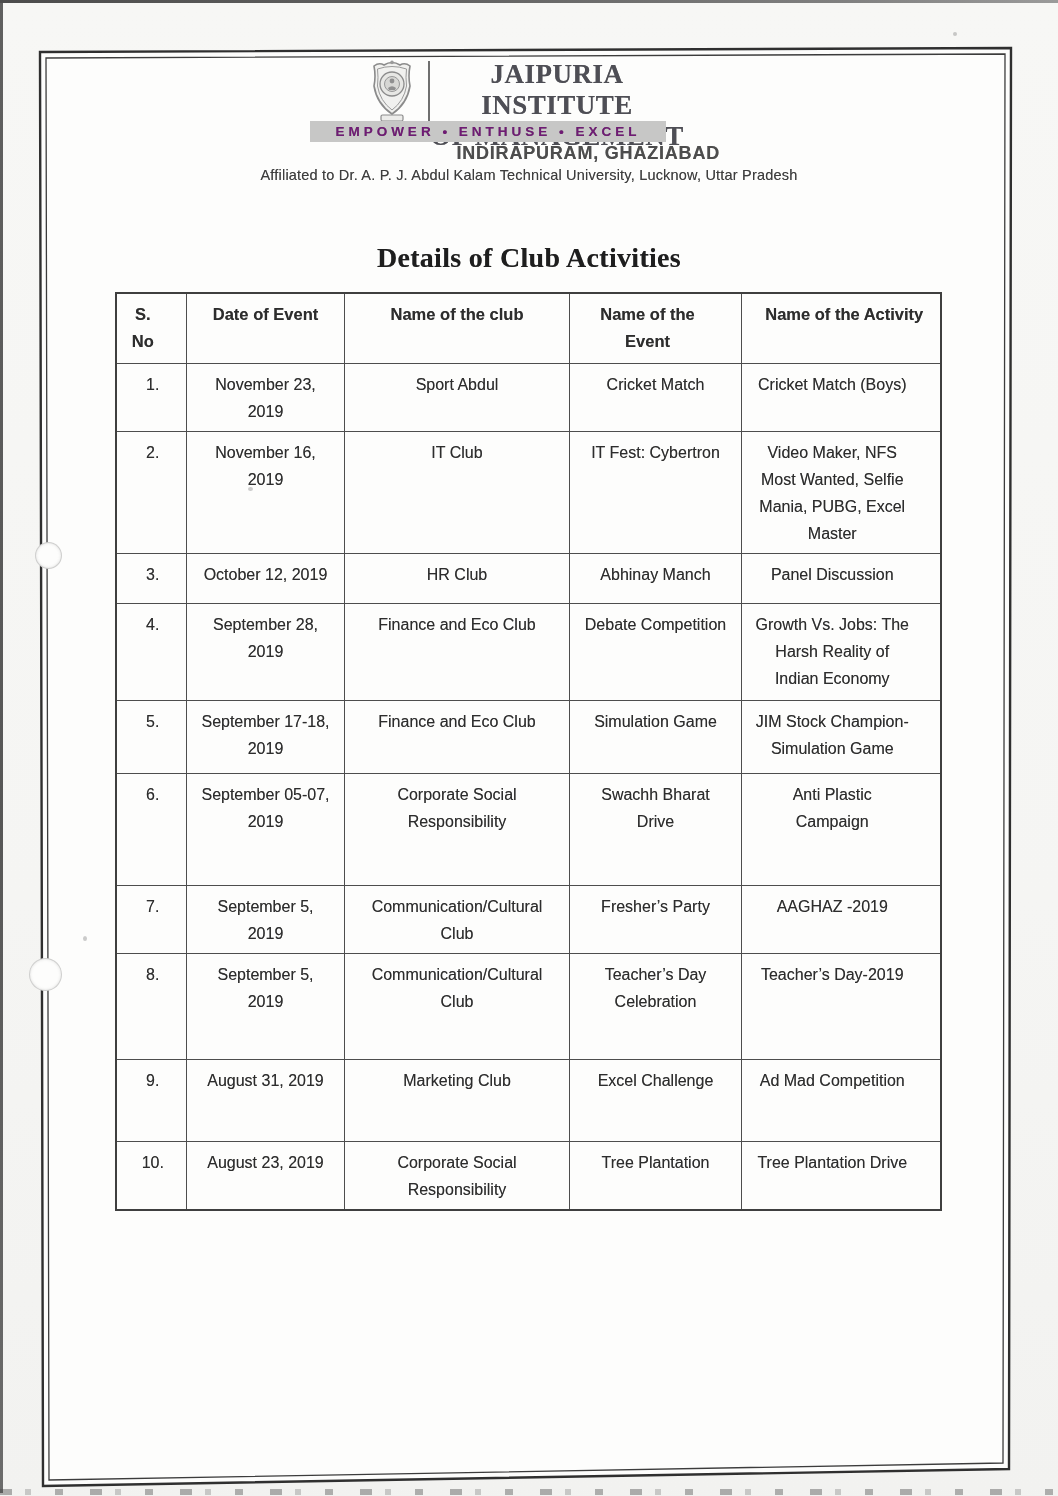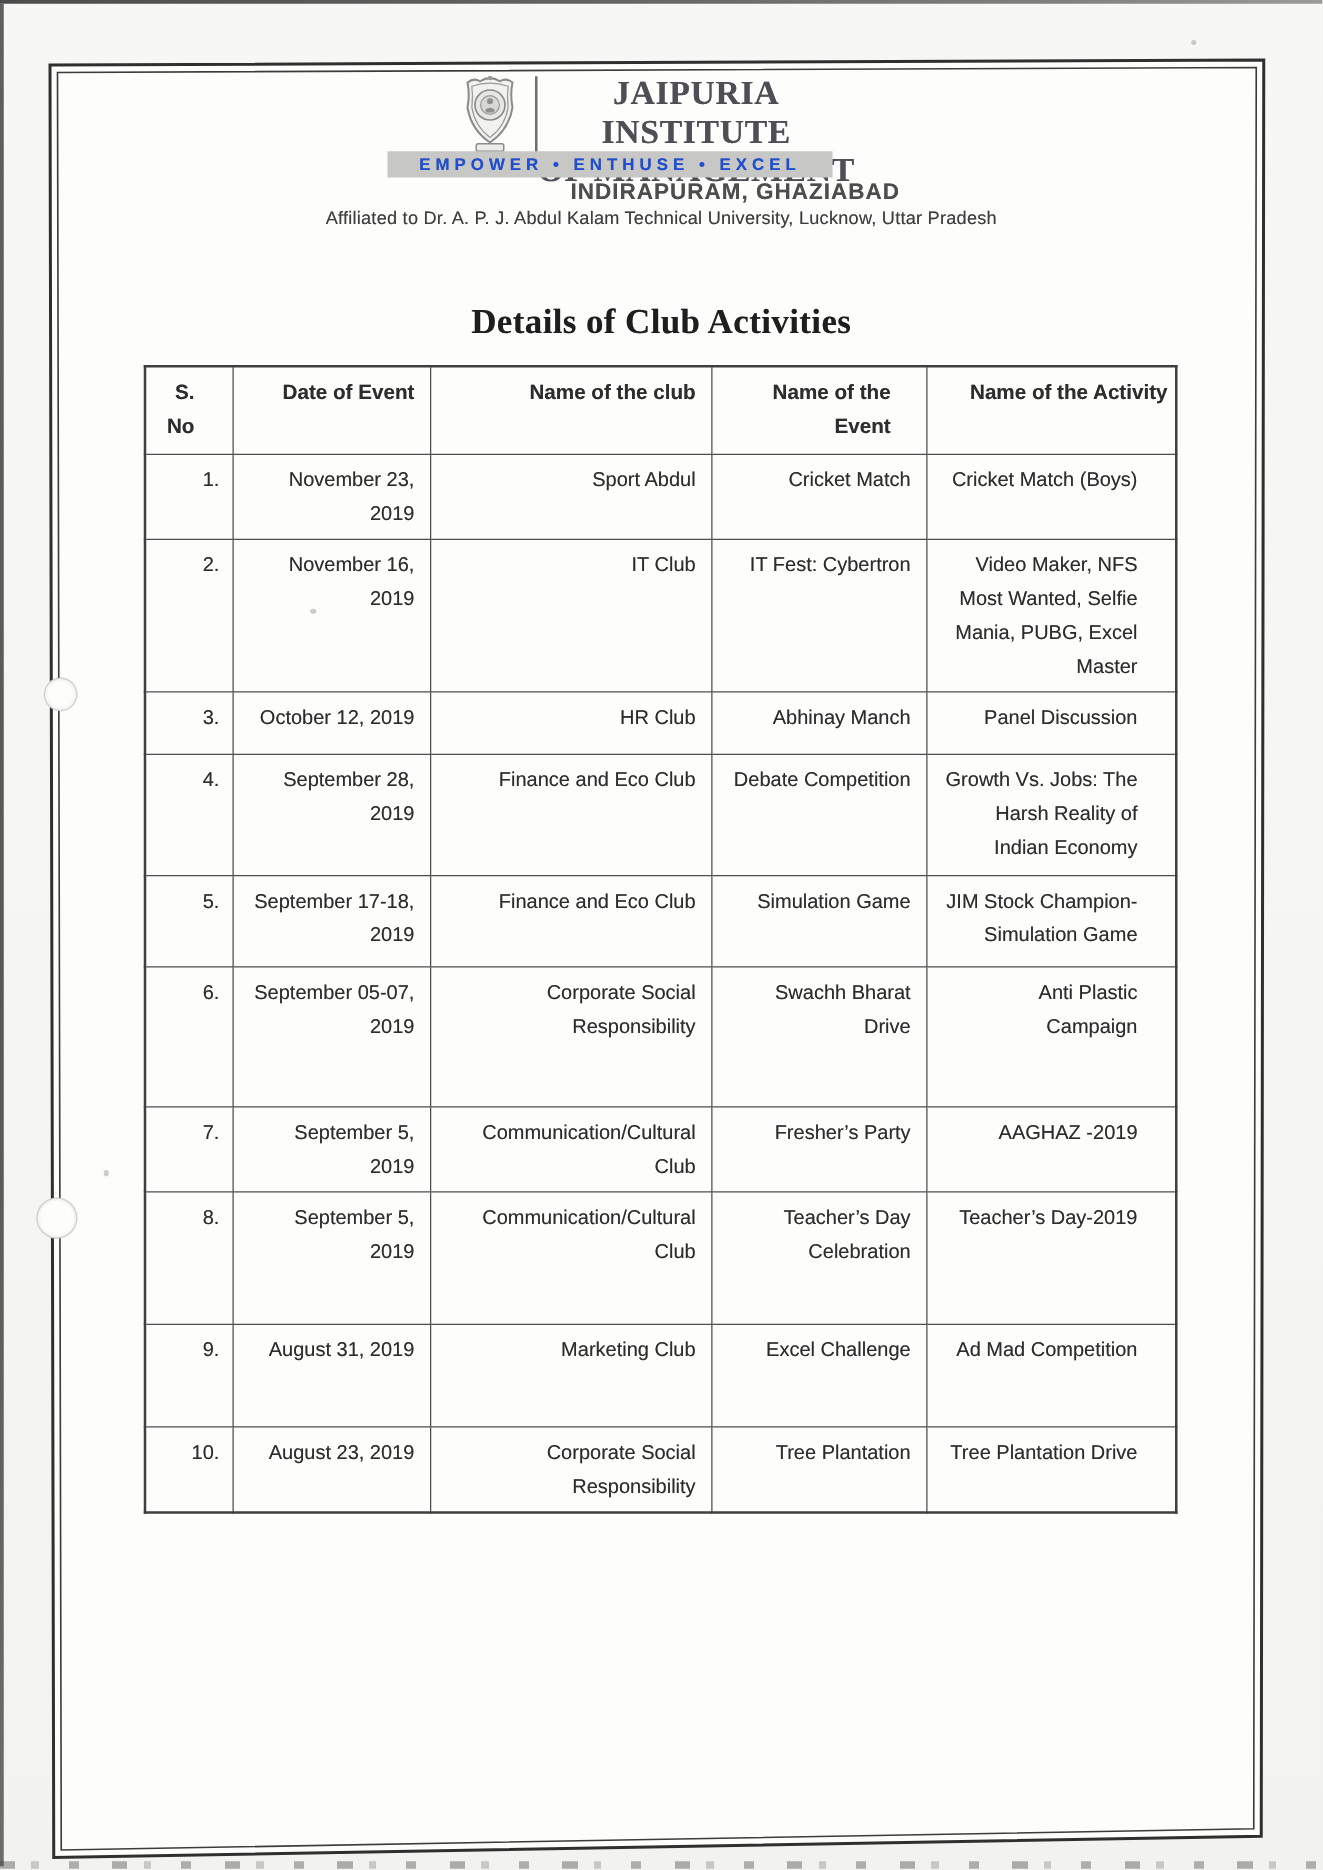--- a/index.html
+++ b/index.html
@@ -56,21 +56,21 @@
   .inst-name {
     position:absolute; left:430px; top:59px; width:254px;
     font-family:"Liberation Serif", serif; font-weight:bold;
     font-size:27px; line-height:31px; letter-spacing:.5px;
     color:#4e4e55; text-align:center;
   }
   .motto-bar {
     position:absolute; left:310px; top:121px; width:356px; height:21px;
     background:#c7c7c6; text-align:center;
     font-size:13.5px; font-weight:bold; letter-spacing:4px;
-    color:#1d4ed8; line-height:21px;
+    color:#701a75; line-height:21px;
   }
   .location-line {
     position:absolute; left:320px; top:143px; width:400px; text-align:right;
     font-size:18px; font-weight:bold; letter-spacing:.8px; color:#4d4d4d;
   }
   .affiliation-line {
     position:absolute; left:0; top:167px; width:1058px; text-align:center;
     font-size:14.5px; color:#3e3e3e; letter-spacing:.2px;
   }
 
@@ -83,21 +83,21 @@
 
   
   table.activities {
     position:absolute; left:115px; top:292px;
     border-collapse:collapse; table-layout:fixed; width:825px;
     font-size:16px; color:#2d2d2d;
     border:2px solid #3f3f3f;
   }
   .activities th, .activities td {
     border:1.5px solid #4d4d4d;
-    vertical-align:top; text-align:right;
+    vertical-align:top; text-align:center;
     padding:7px 12px 6px 13px;
     line-height:27px;
     font-weight:normal;
   }
   .activities thead tr { height:70px; }
   .activities th { font-weight:bold; font-size:16.5px; }
   th.c-sno  { padding-right:30px; }
   td.c-sno  { padding-right:10px; }
   .c-date   { padding-right:26px; }
   .c-club   { padding-right:30px; }

